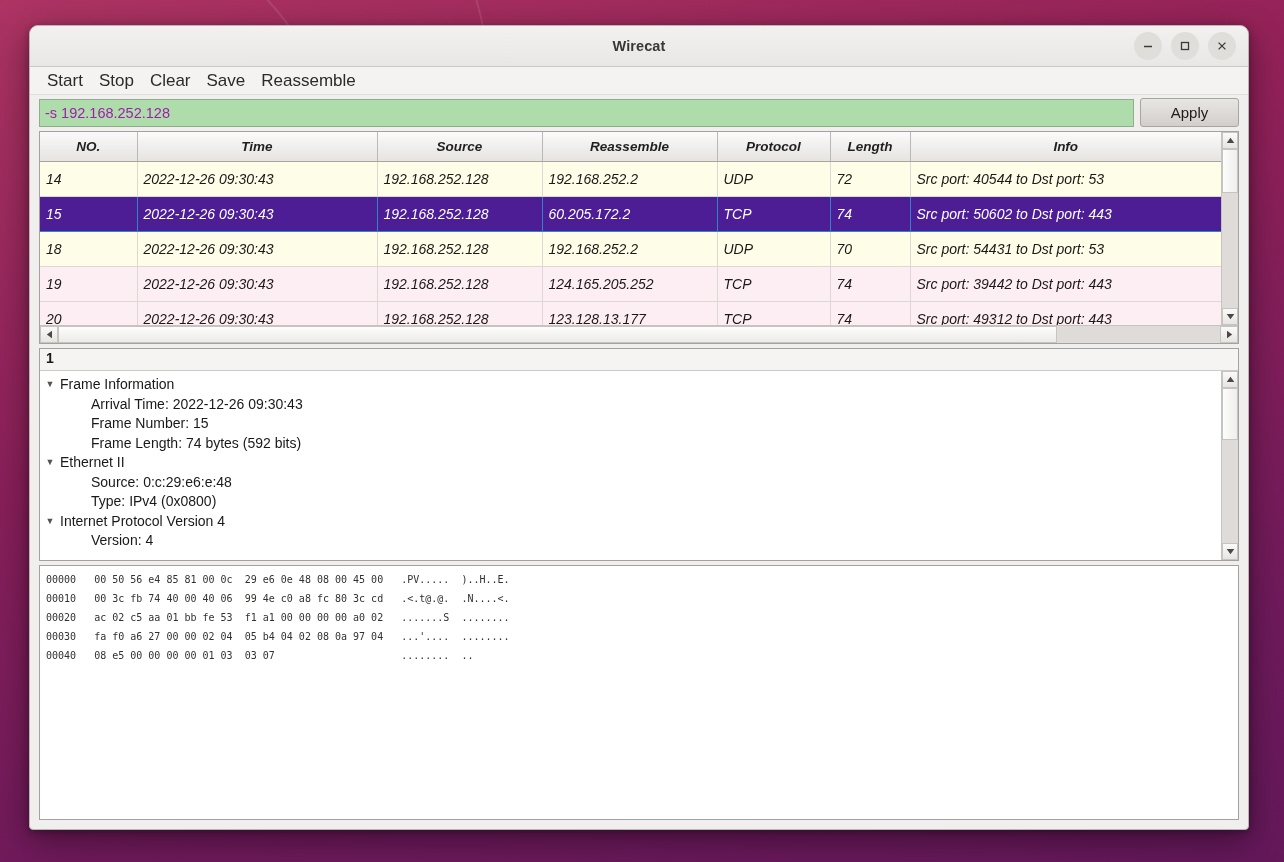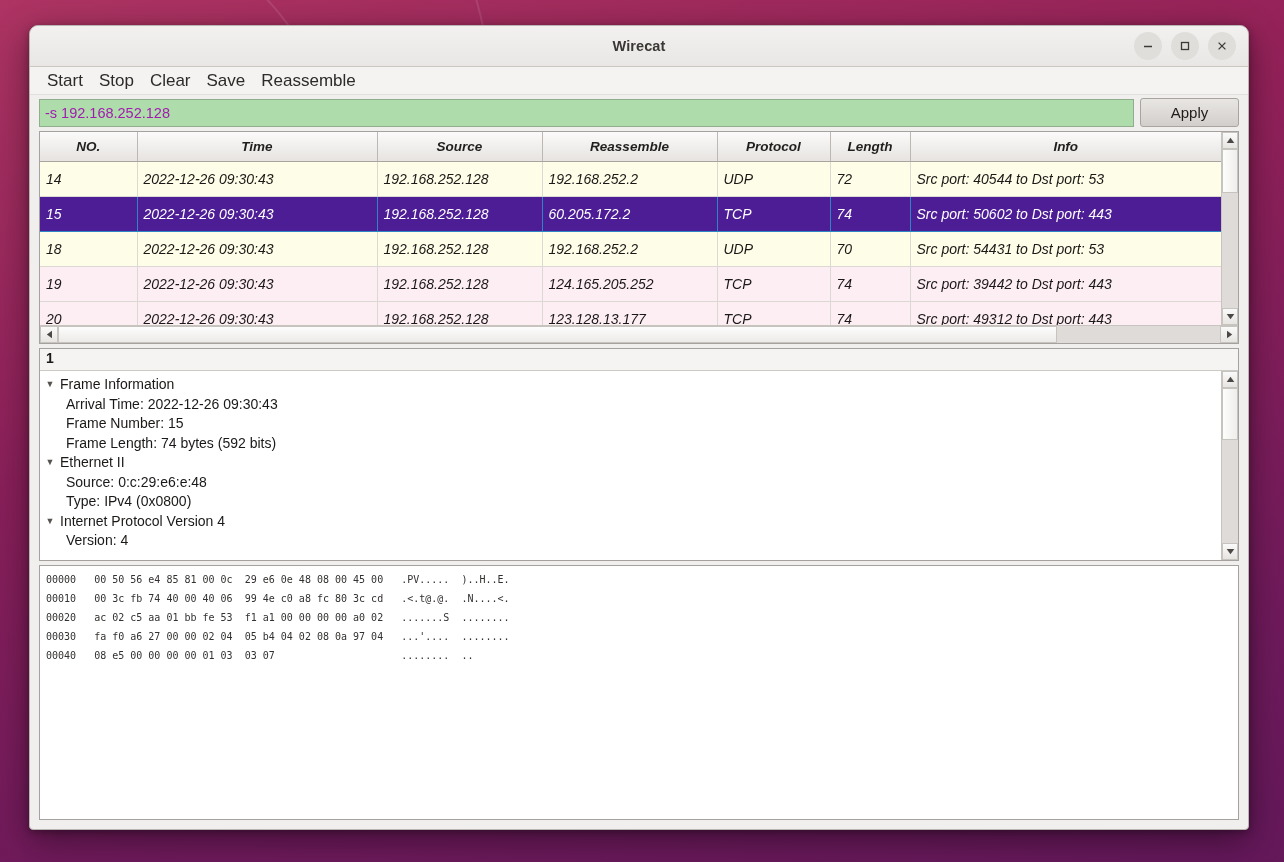--- a/index.html
+++ b/index.html
@@ -215,21 +215,21 @@
   .tnode {
     display: flex; align-items: flex-start;
     font-size: 14px; color: #1b1917;
     line-height: 19.5px; height: 19.5px;
     white-space: nowrap;
   }
   .tnode .twisty {
     flex: 0 0 20px; text-align: center;
     color: #56524f; font-size: 9px; line-height: 19.5px;
   }
-  .tnode.child { padding-left: 26px; text-align: right; }
+  .tnode.child { padding-left: 51px; text-align: right; }
 
   
   #hex-wrap {
     margin: 4px 9px 9px 9px;
     flex: 1 1 auto;
     border: 1px solid #a5a19e;
     background: #fff;
     overflow: hidden;
     padding: 4px 0 0 6px;
   }

